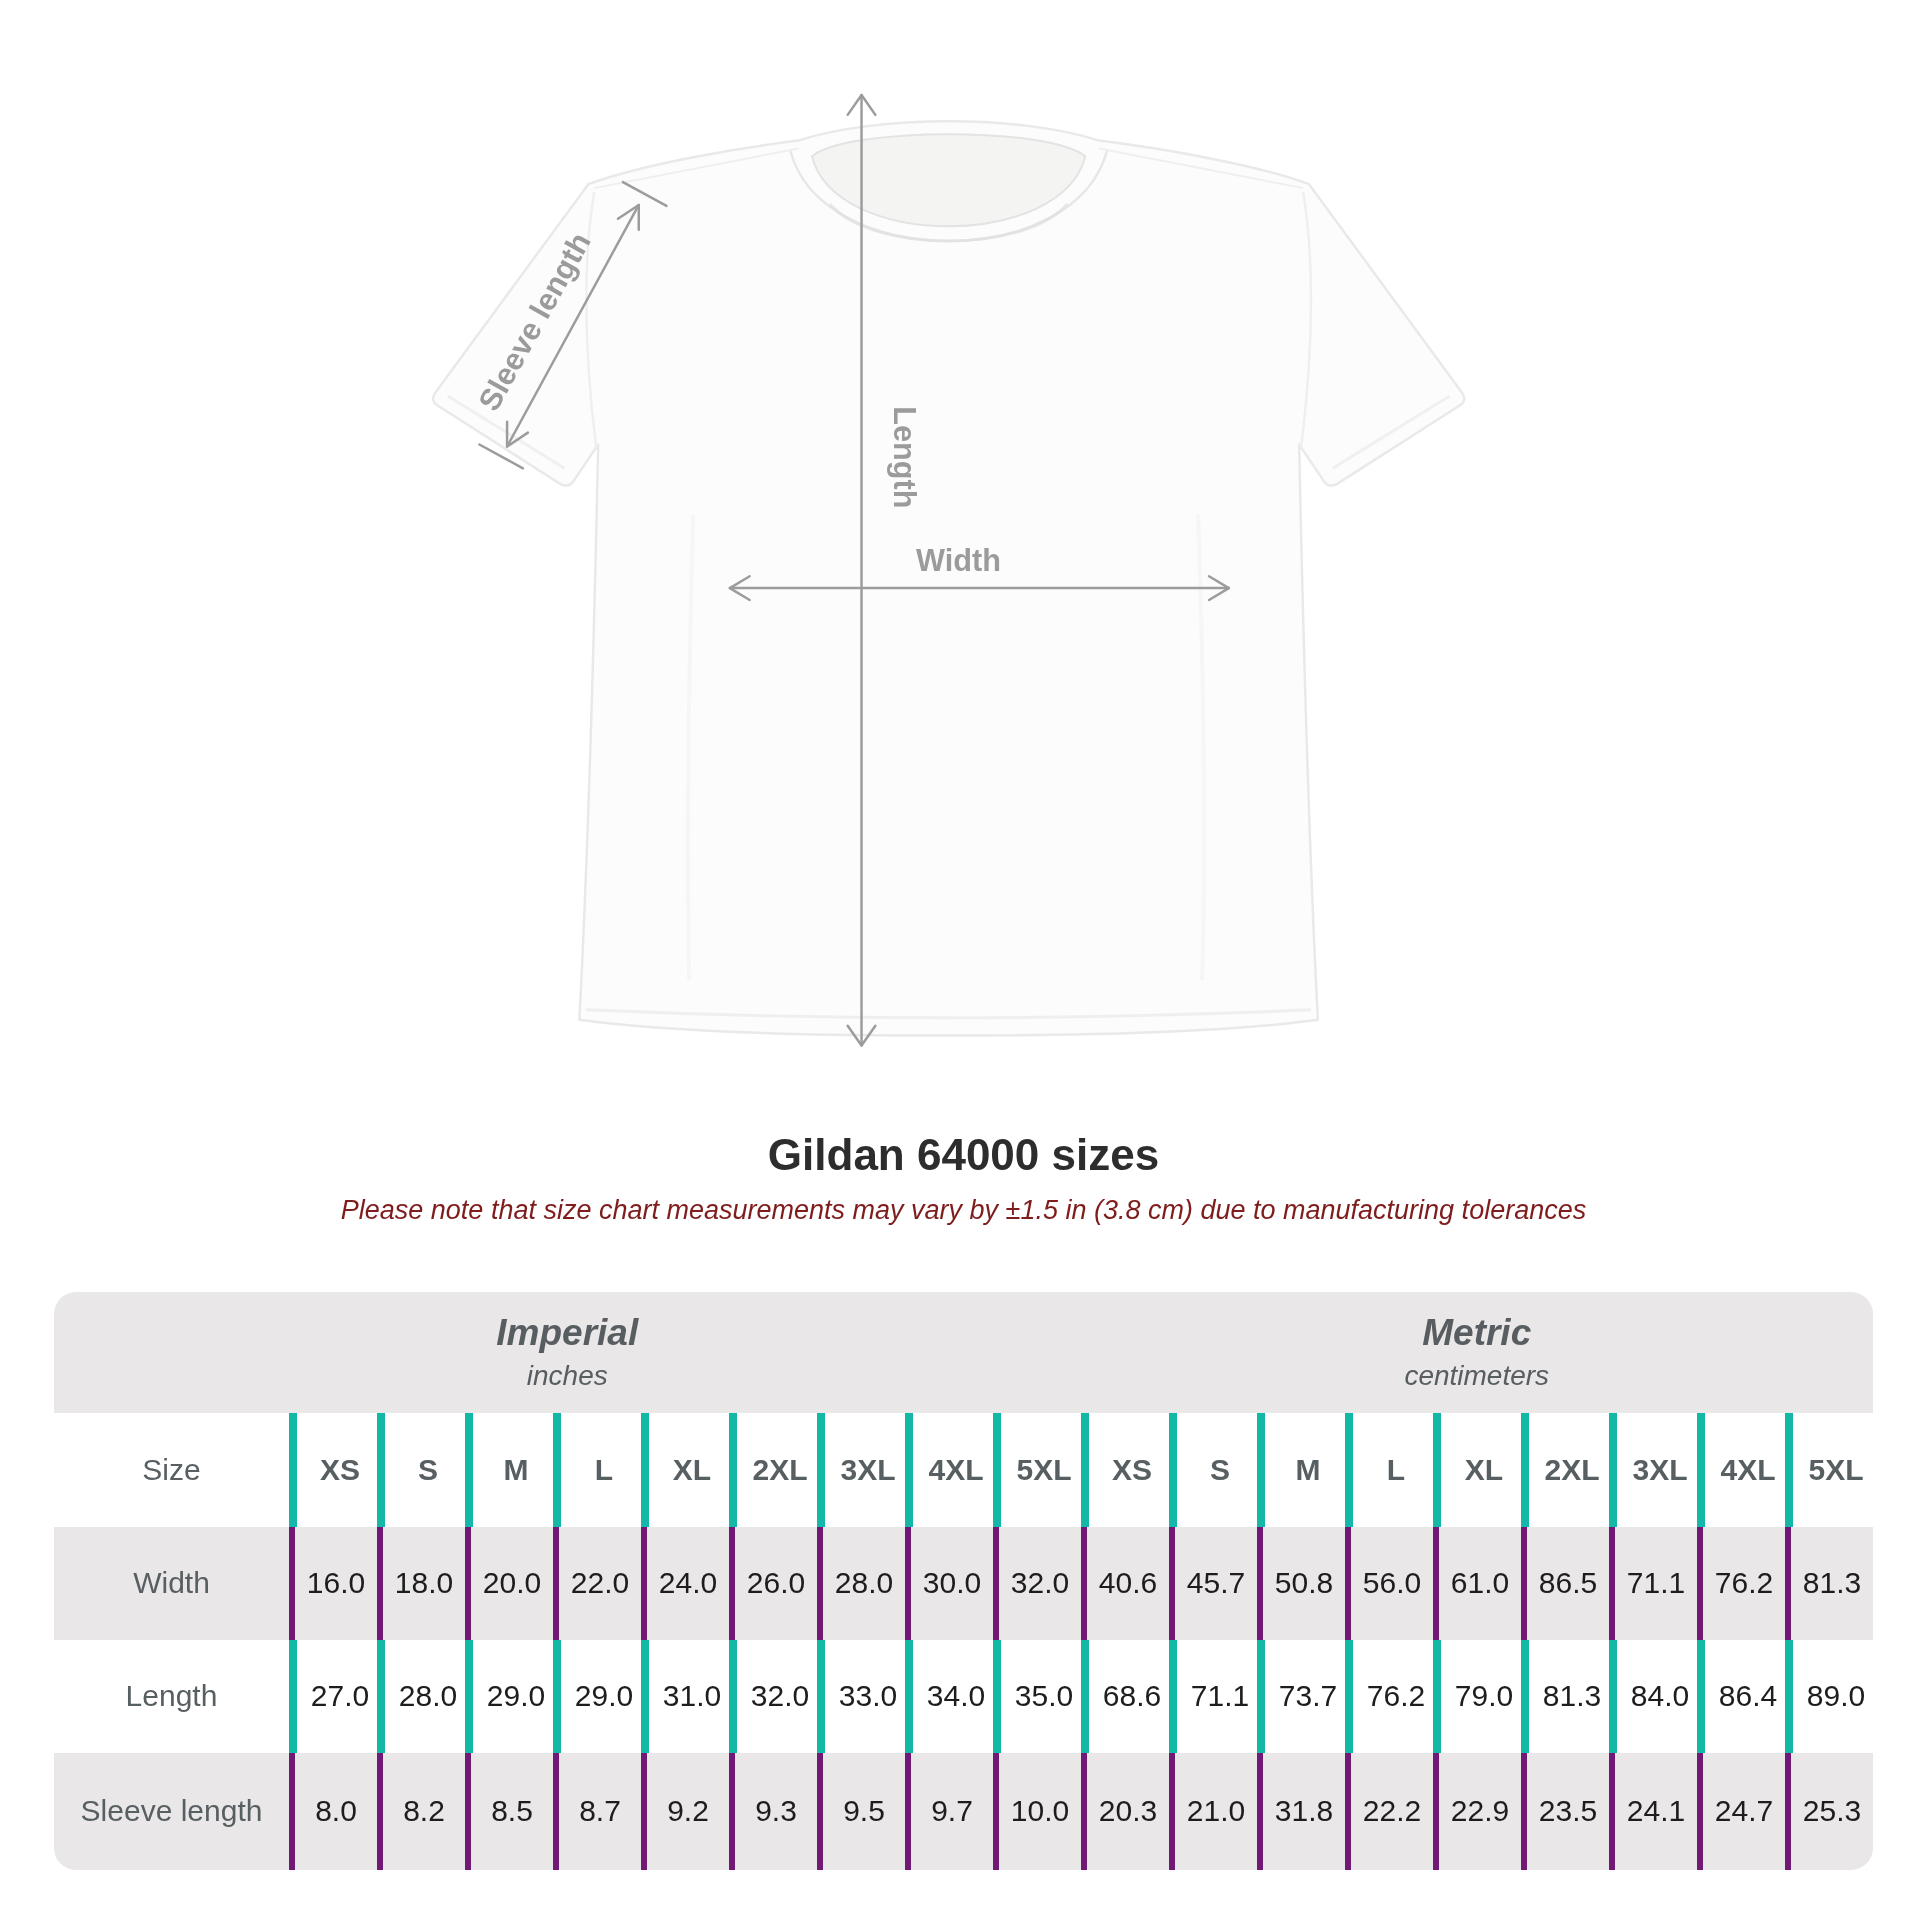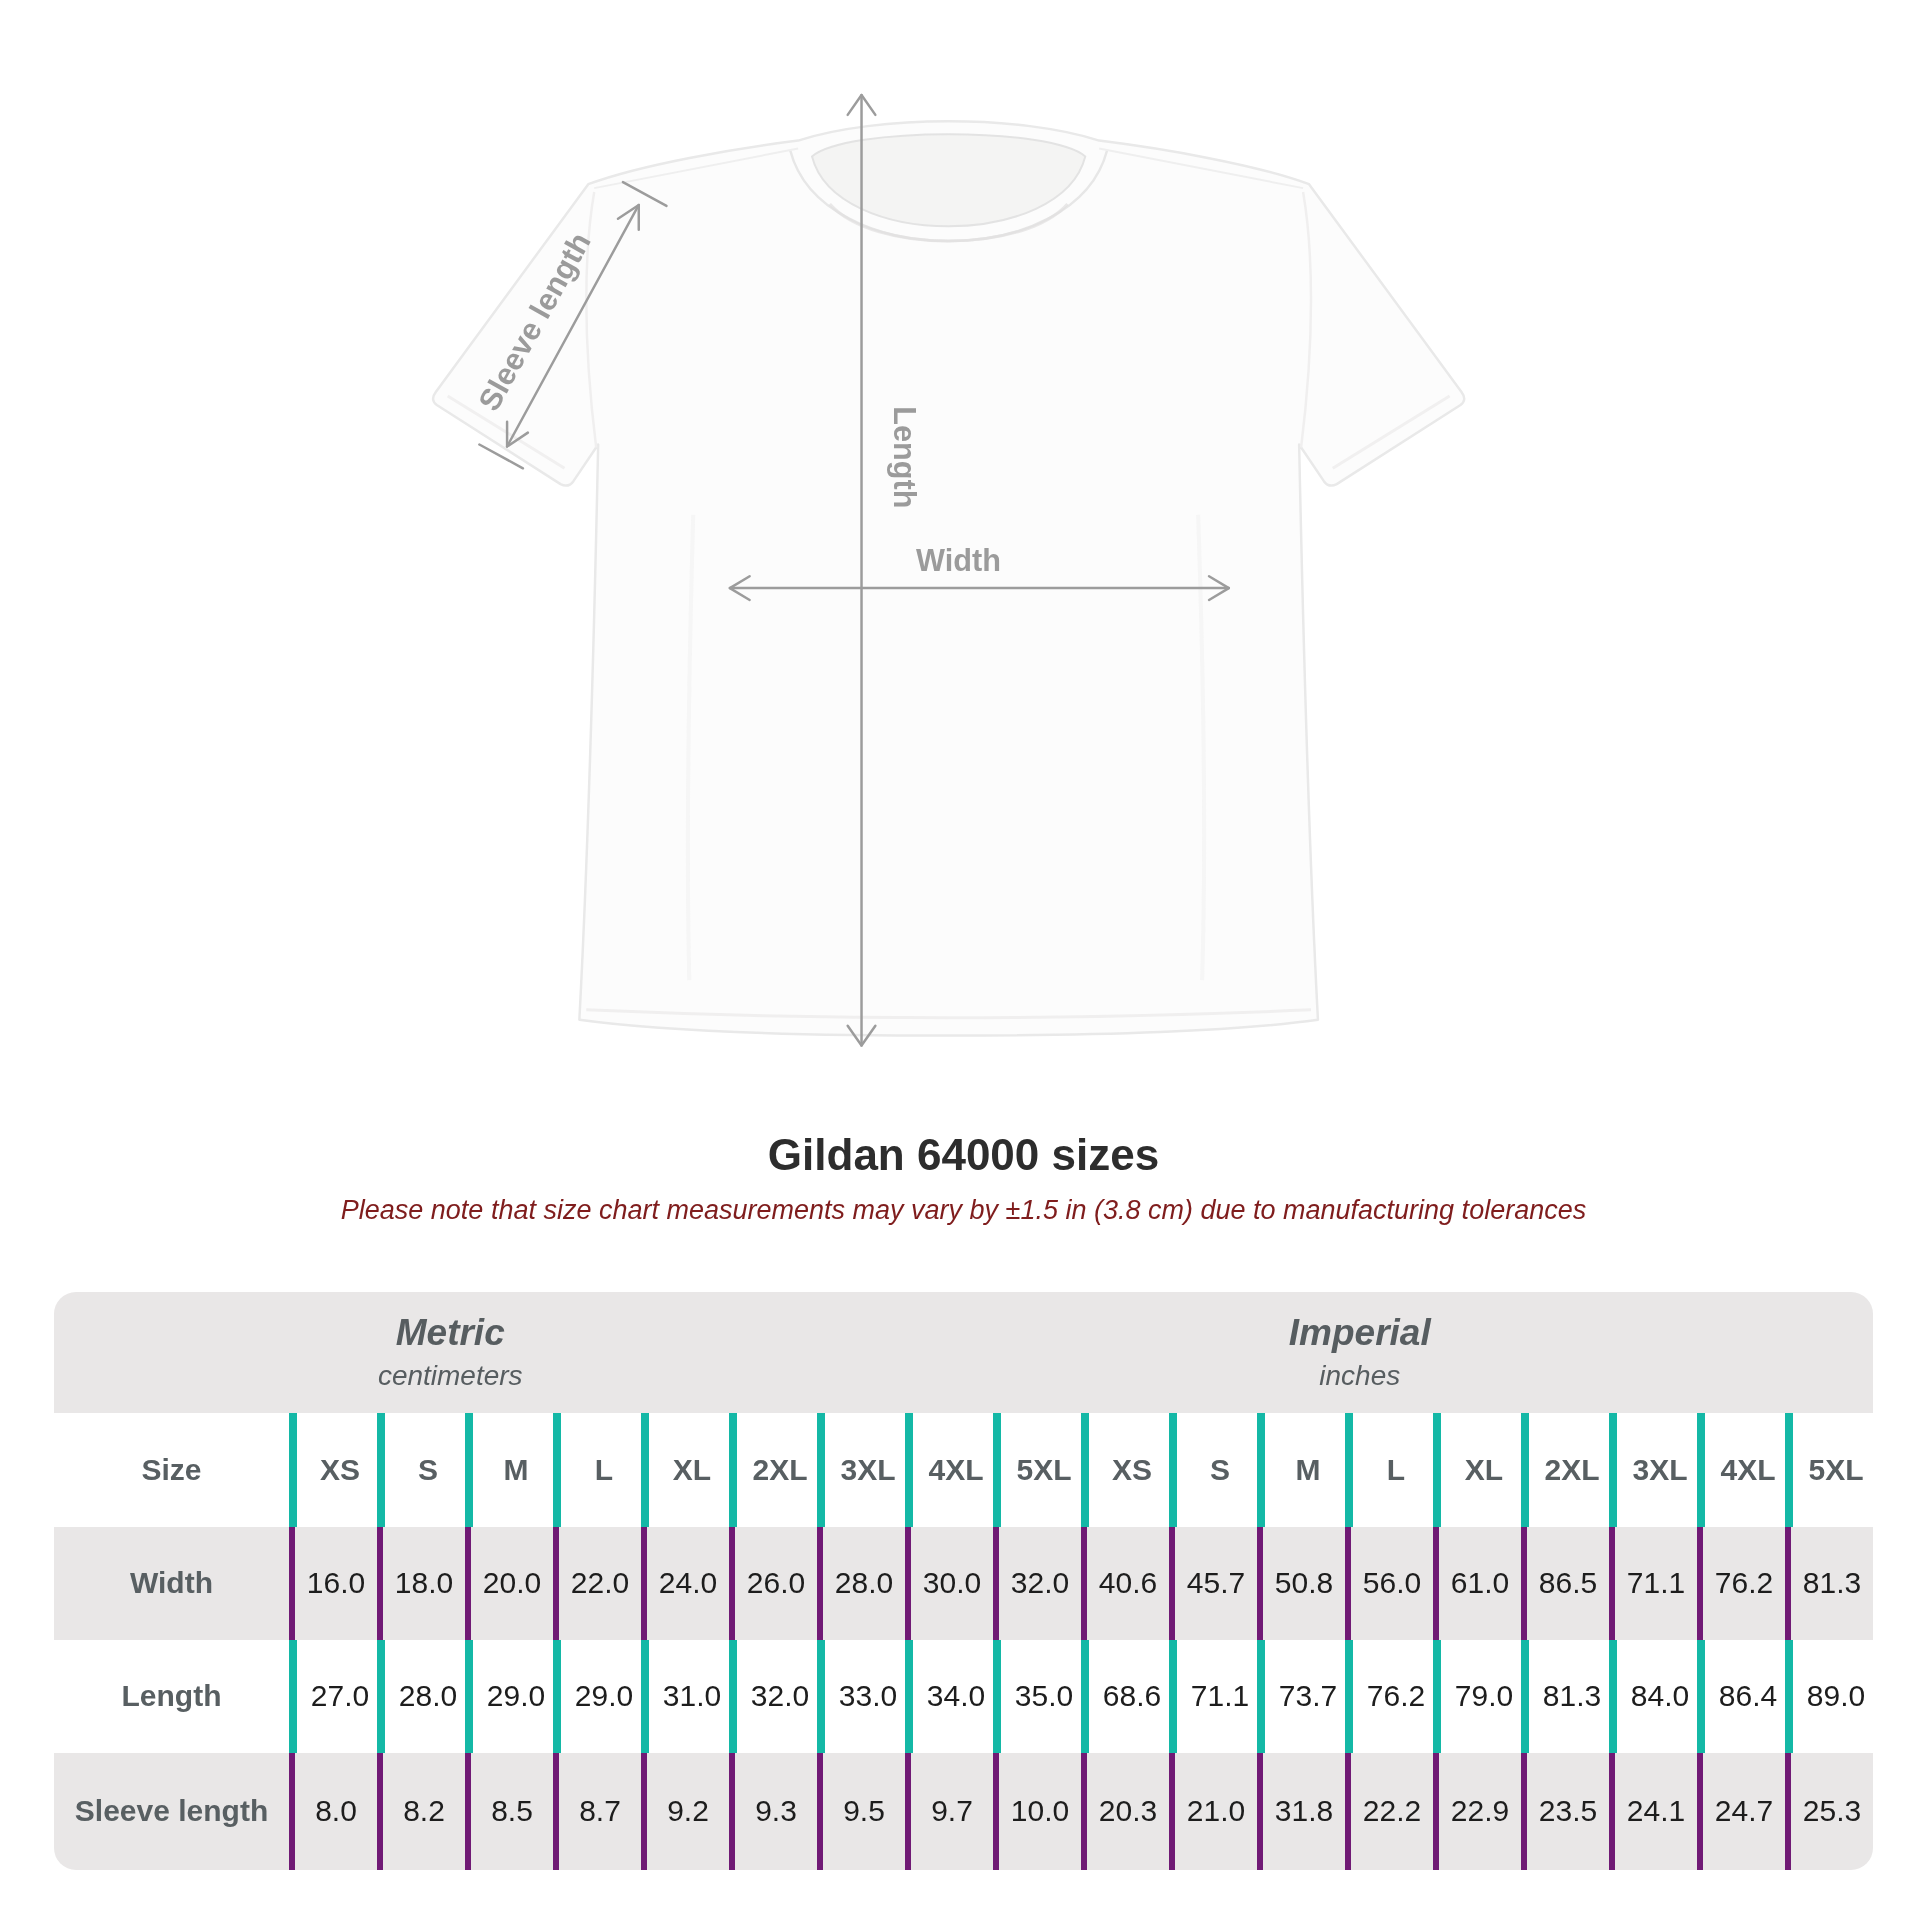--- a/index.html
+++ b/index.html
@@ -42,21 +42,21 @@
   .row-white{background:#ffffff;}
   .row-gray{background:#e9e7e7;}
   .t-row{height:113px;}
   .t-row.sizes-row{height:114px;}
   .t-row.last{height:117px;}
 
   .label-cell, .cell{
     display:flex;align-items:center;justify-content:center;
     overflow:hidden;white-space:nowrap;
   }
-  .label-cell{font-size:30px;font-weight:bold;color:#585f62;}
+  .label-cell{font-size:30px;font-weight:normal;color:#585f62;}
   .head-cell{font-size:30px;font-weight:bold;color:#585f62;}
   .value-cell{font-size:30px;color:#1d1d1d;}
   .row-white .cell{border-left:8px solid #14b8a6;padding-left:6px;}
   .row-gray .cell{border-left:6px solid #701a75;}
 </style>
 </head>
 <body>
 
 <div class="figure">
   <svg width="1927" height="1094" viewBox="0 0 1946 1105">
@@ -121,27 +121,27 @@
     <text transform="translate(903 462) rotate(90)" text-anchor="middle" font-size="31" font-weight="bold" fill="#9b9b9b">Length</text>
     <text x="968" y="577" text-anchor="middle" font-size="31" font-weight="bold" fill="#9b9b9b">Width</text>
   </svg>
 </div>
 
 <div class="title">Gildan 64000 sizes</div>
 <div class="note">Please note that size chart measurements may vary by ±1.5 in (3.8 cm) due to manufacturing tolerances</div>
 
 <div class="size-table">
   <div class="unit-band">
+    <div class="unit-group left">
+      <div class="unit-name">Imperial</div>
+      <div class="unit-sub">inches</div>
+    </div>
     <div class="unit-group right">
       <div class="unit-name">Metric</div>
       <div class="unit-sub">centimeters</div>
-    </div>
-    <div class="unit-group left">
-      <div class="unit-name">Imperial</div>
-      <div class="unit-sub">inches</div>
     </div>
   </div>
 
   <div class="t-row sizes-row row-white">
     <div class="label-cell">Size</div>
   <div class="cell head-cell">XS</div>
       <div class="cell head-cell">S</div>
       <div class="cell head-cell">M</div>
       <div class="cell head-cell">L</div>
       <div class="cell head-cell">XL</div>

